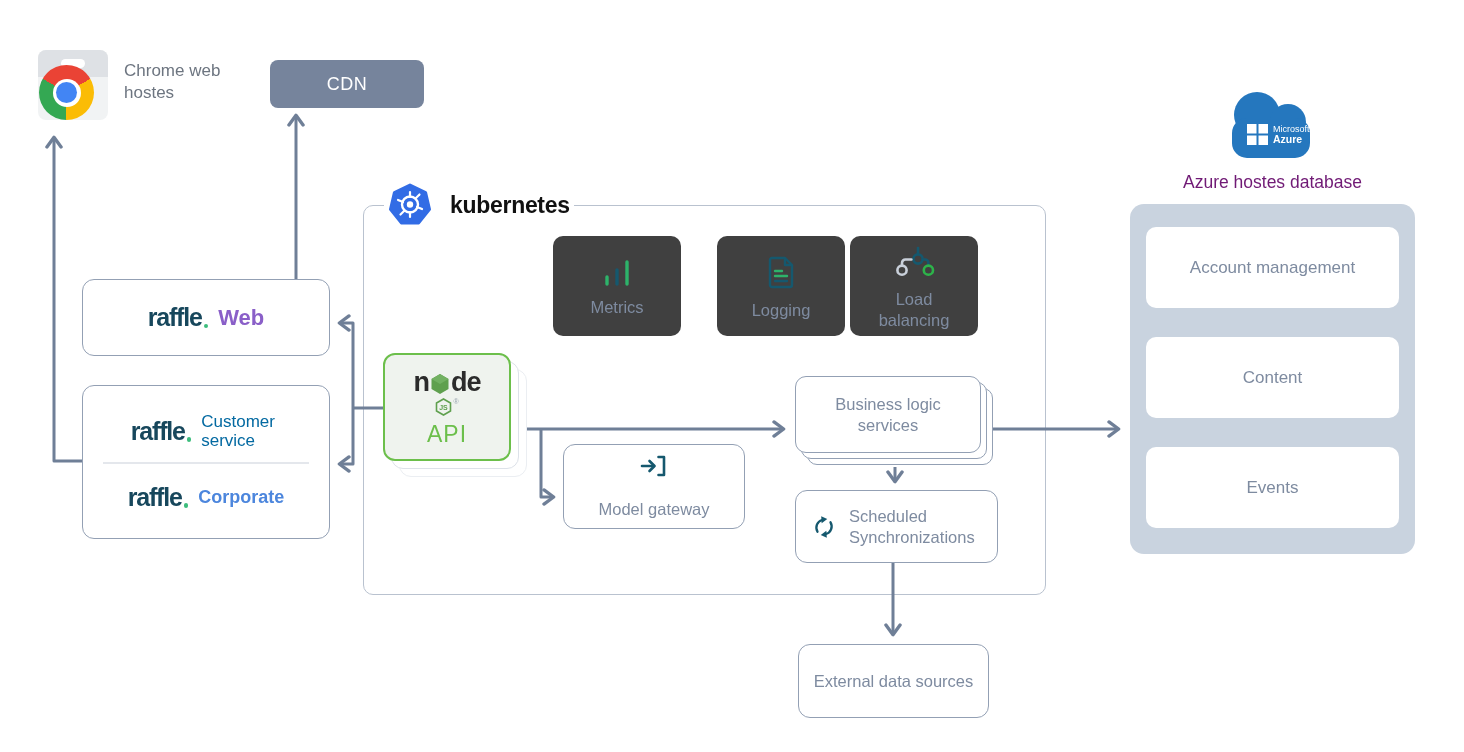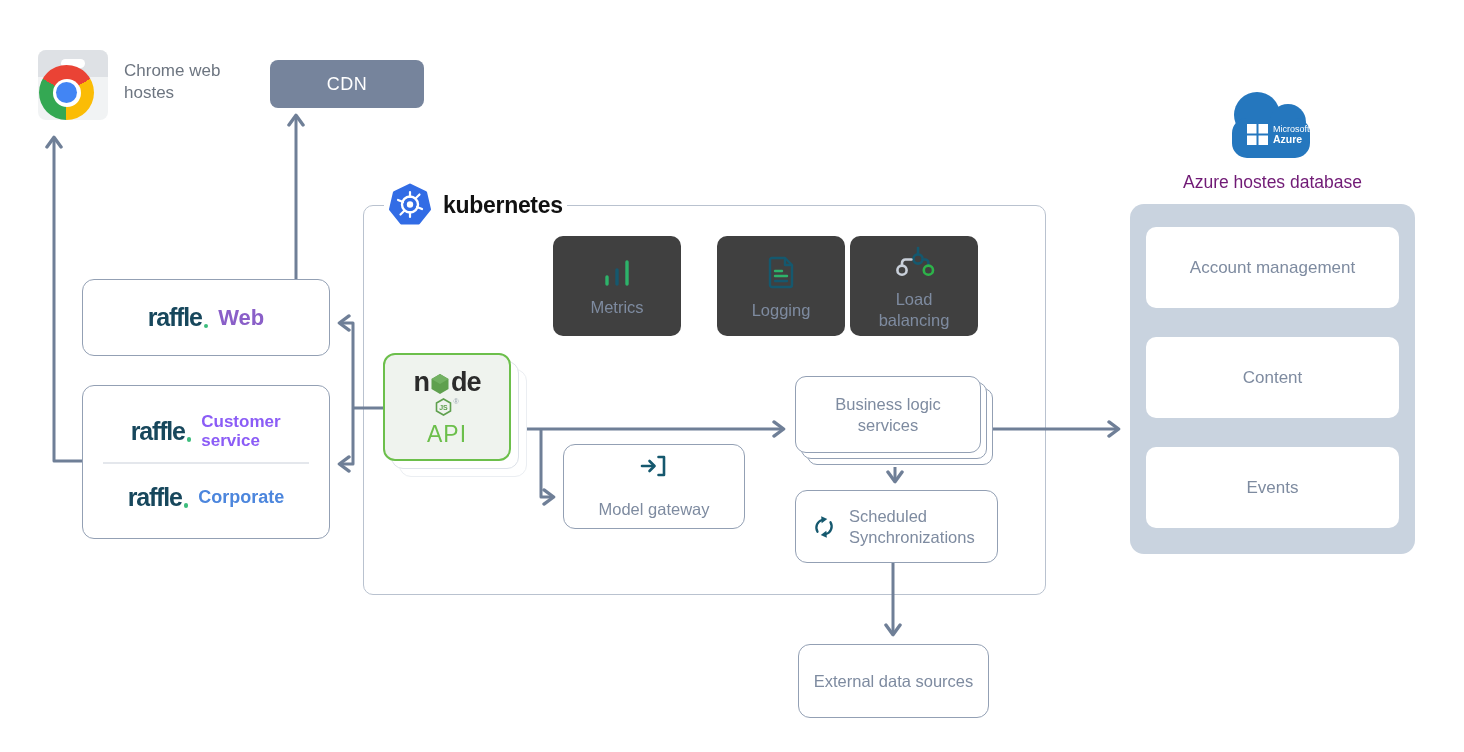--- a/index.html
+++ b/index.html
@@ -23,21 +23,21 @@
   .chrome-ball::after { content:""; position:absolute; left:17px; top:17px; width:21px; height:21px;
       border-radius:50%; background:#4285f4; }
   .chrome-label { width:122px; color:#6d7580; font-size:17px; line-height:1.32; }
 
   
   .cdn { background:#76849c; border-radius:8px; color:#fff; font-size:18px;
          display:flex; align-items:center; justify-content:center; letter-spacing:.5px; }
 
   
   .k8s-border { border:1.5px solid #b9c2cf; border-radius:10px; }
-  .k8s-title { background:#fff; display:flex; align-items:center; gap:11px; padding:0 4px; }
+  .k8s-title { background:#fff; display:flex; align-items:center; gap:18px; padding:0 4px; }
   .k8s-name { font-size:23px; font-weight:800; color:#111; letter-spacing:-0.3px; }
 
   .tile { background:#404040; border-radius:10px; display:flex; flex-direction:column;
           align-items:center; justify-content:center; gap:9px; padding-top:4px; }
   .tile .boxlabel { font-size:16.5px; }
 
   
   .stack-layer { background:#fff; border:1.3px solid #dde2e9; border-radius:12px; }
   .stack-layer2 { border-color:#ebeef2; }
   .node-box { background:#eff3ee; border:2px solid #6cbf4b; border-radius:12px;
@@ -46,21 +46,21 @@
   .node-sub { display:flex; align-items:flex-start; gap:1px; margin-top:-2px; }
   .api-label { color:#6cbf4b; font-size:23px; letter-spacing:1px; margin-top:3px; }
 
   
   .bl-layer { background:#fff; border:1.6px solid #93a0b4; border-radius:10px; }
 
   
   .raffle-word { font-weight:800; color:#17475c; font-size:25px; letter-spacing:-1.2px; display:flex; align-items:flex-end; }
   .raffle-dot { width:4.5px; height:4.5px; border-radius:50%; background:#3dbd7d; margin:0 0 4px 2px; }
   .lbl-web { color:#8a5fc8; font-weight:700; font-size:22px; }
-  .lbl-cs  { color:#8b5cf6; font-weight:700; font-size:17px; line-height:1.12; }
+  .lbl-cs  { color:#0369a1; font-weight:400; font-size:17px; line-height:1.12; }
   .lbl-corp{ color:#4c86dd; font-weight:700; font-size:18px; }
   .divider { position:absolute; left:20px; right:20px; height:2px; background:#e4e7ec; }
 
   
   .azure-label { color:#701a75; font-size:17.5px; text-align:center; }
   .azure-container { background:#c9d3df; border-radius:14px; }
   .azure-box { background:#fff; border-radius:10px; display:flex; align-items:center; justify-content:center; }
   .azure-box .boxlabel { font-size:17px; }
 
   svg.lines { position:absolute; left:0; top:0; pointer-events:none; }

